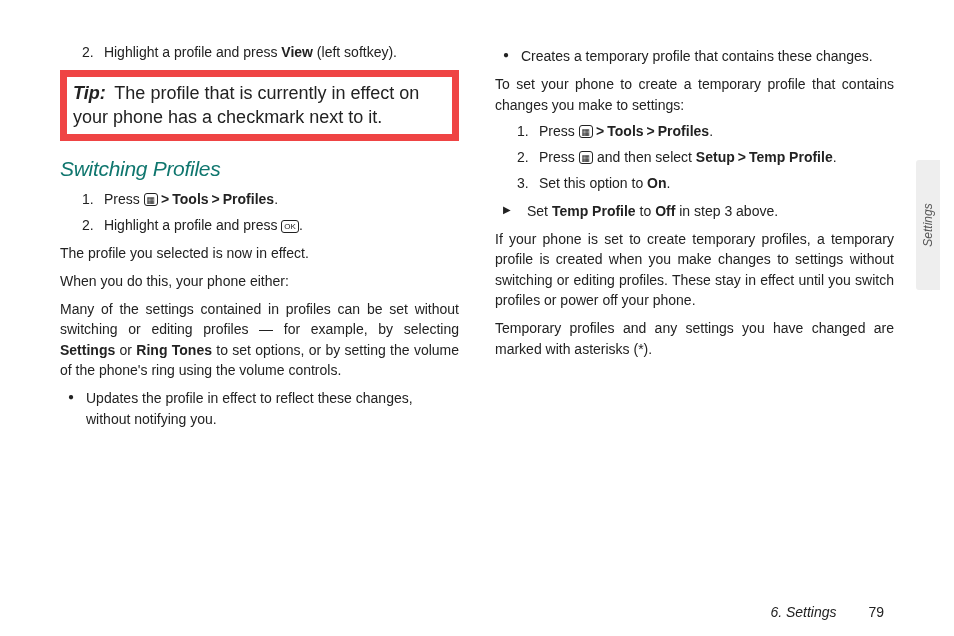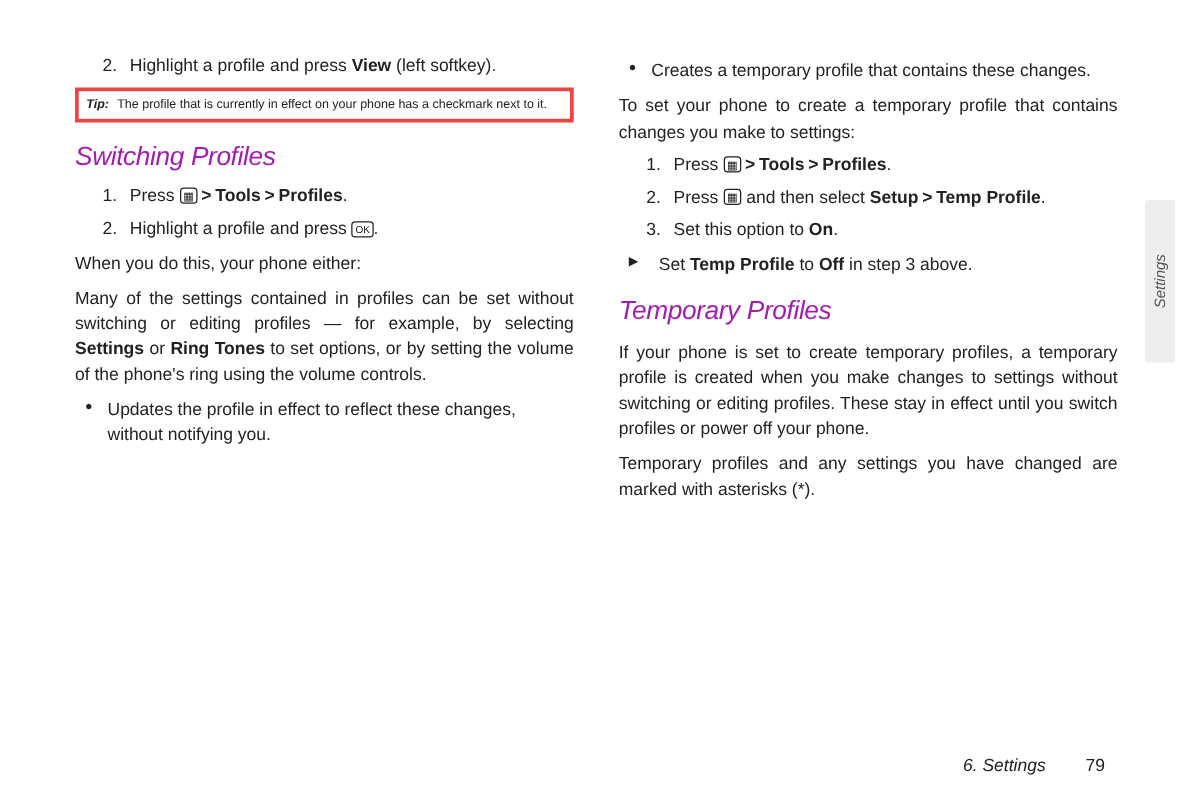--- a/index.html
+++ b/index.html
@@ -18,32 +18,32 @@
     gap: 36px;
     height: 510px;
   }
   .col {
     flex: 1;
     min-width: 0;
   }
   .step { margin: 4px 0 10px 22px; }
   .step-num { display: inline-block; width: 18px; }
   .tip-box {
-    border: 3px solid #ef4444;
+    border: 7px solid #ef4444;
     padding: 4px 6px;
     margin: 6px 0 10px 0;
-    font-size: 10px;
+    font-size: 18px;
     line-height: 1.35;
   }
   .tip-label { font-style: italic; font-weight: bold; margin-right: 4px;}
   h2.section {
     font-style: italic;
     font-weight: normal;
     font-size: 21px;
-    color: #a21caf;
+    color: #0f766e;
     margin: 16px 0 10px 0;
     letter-spacing: -0.3px;
   }
   p.body { margin: 8px 0; line-height: 1.45; text-align: justify; }
   .bold { font-weight: bold; }
   .bullet { margin: 6px 0 6px 8px; padding-left: 18px; position: relative; line-height:1.45;}
   .bullet::before {
     content: "●"; position: absolute; left: 0; top: 2px; font-size: 10px;
   }
   .arrow-bullet { margin: 6px 0 6px 8px; padding-left: 24px; position: relative; line-height:1.45;}
@@ -114,20 +114,21 @@
     <div class="step">
       <span class="step-num">1.</span>
       <span>Press </span><span class="icon-key">▦</span><span class="gt bold">&gt;</span><span class="bold">Tools</span><span class="gt bold">&gt;</span><span class="bold">Profiles</span><span>.</span>
     </div>
 
     <div class="step">
       <span class="step-num">2.</span>
       <span>Highlight a profile and press </span><span class="icon-key" style="font-size:8px;">OK</span><span>.</span>
     </div>
 
+    <p class="body">The profile you selected is now in effect.</p>
 
 
     <p class="body">When you do this, your phone either:</p>
 
     <p class="body">
       <span>Many of the settings contained in profiles can be set without switching or editing profiles — for example, by selecting </span><span class="bold">Settings</span><span> or </span><span class="bold">Ring Tones</span><span> to set options, or by setting the volume of the phone's ring using the volume controls.</span>
     </p>
 
     <div class="bullet">Updates the profile in effect to reflect these changes, without notifying you.</div>
 
@@ -152,21 +153,20 @@
     <div class="step">
       <span class="step-num">3.</span>
       <span>Set this option to </span><span class="bold">On</span><span>.</span>
     </div>
 
 
     <div class="arrow-bullet">
       <span>Set </span><span class="bold">Temp Profile</span><span> to </span><span class="bold">Off</span><span> in step 3 above.</span>
     </div>
 
-    <h2 class="section">Temporary Profiles</h2>
 
     <p class="body">If your phone is set to create temporary profiles, a temporary profile is created when you make changes to settings without switching or editing profiles. These stay in effect until you switch profiles or power off your phone.</p>
 
     <p class="body">Temporary profiles and any settings you have changed are marked with asterisks (*).</p>
   </div>
 </div>
 
 <div class="side-tab">
   <span>Settings</span>
 </div>

